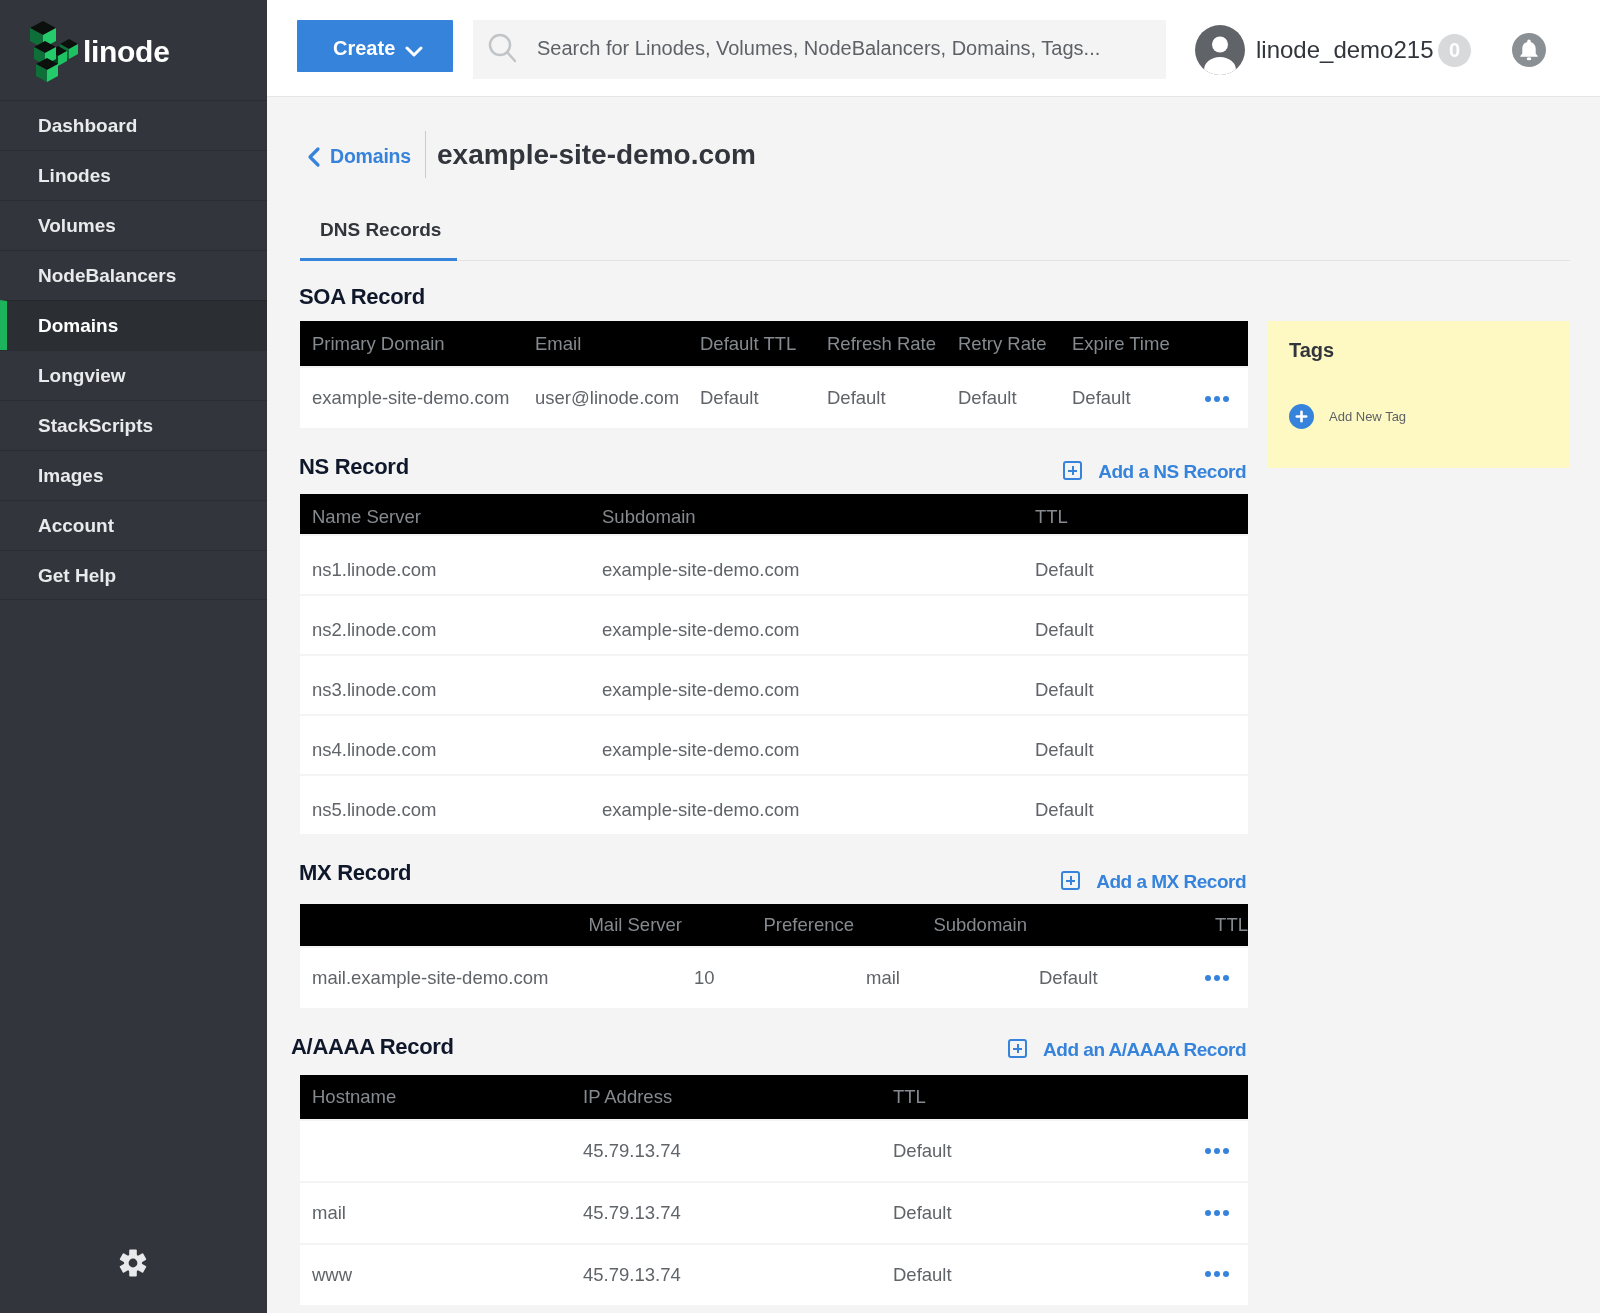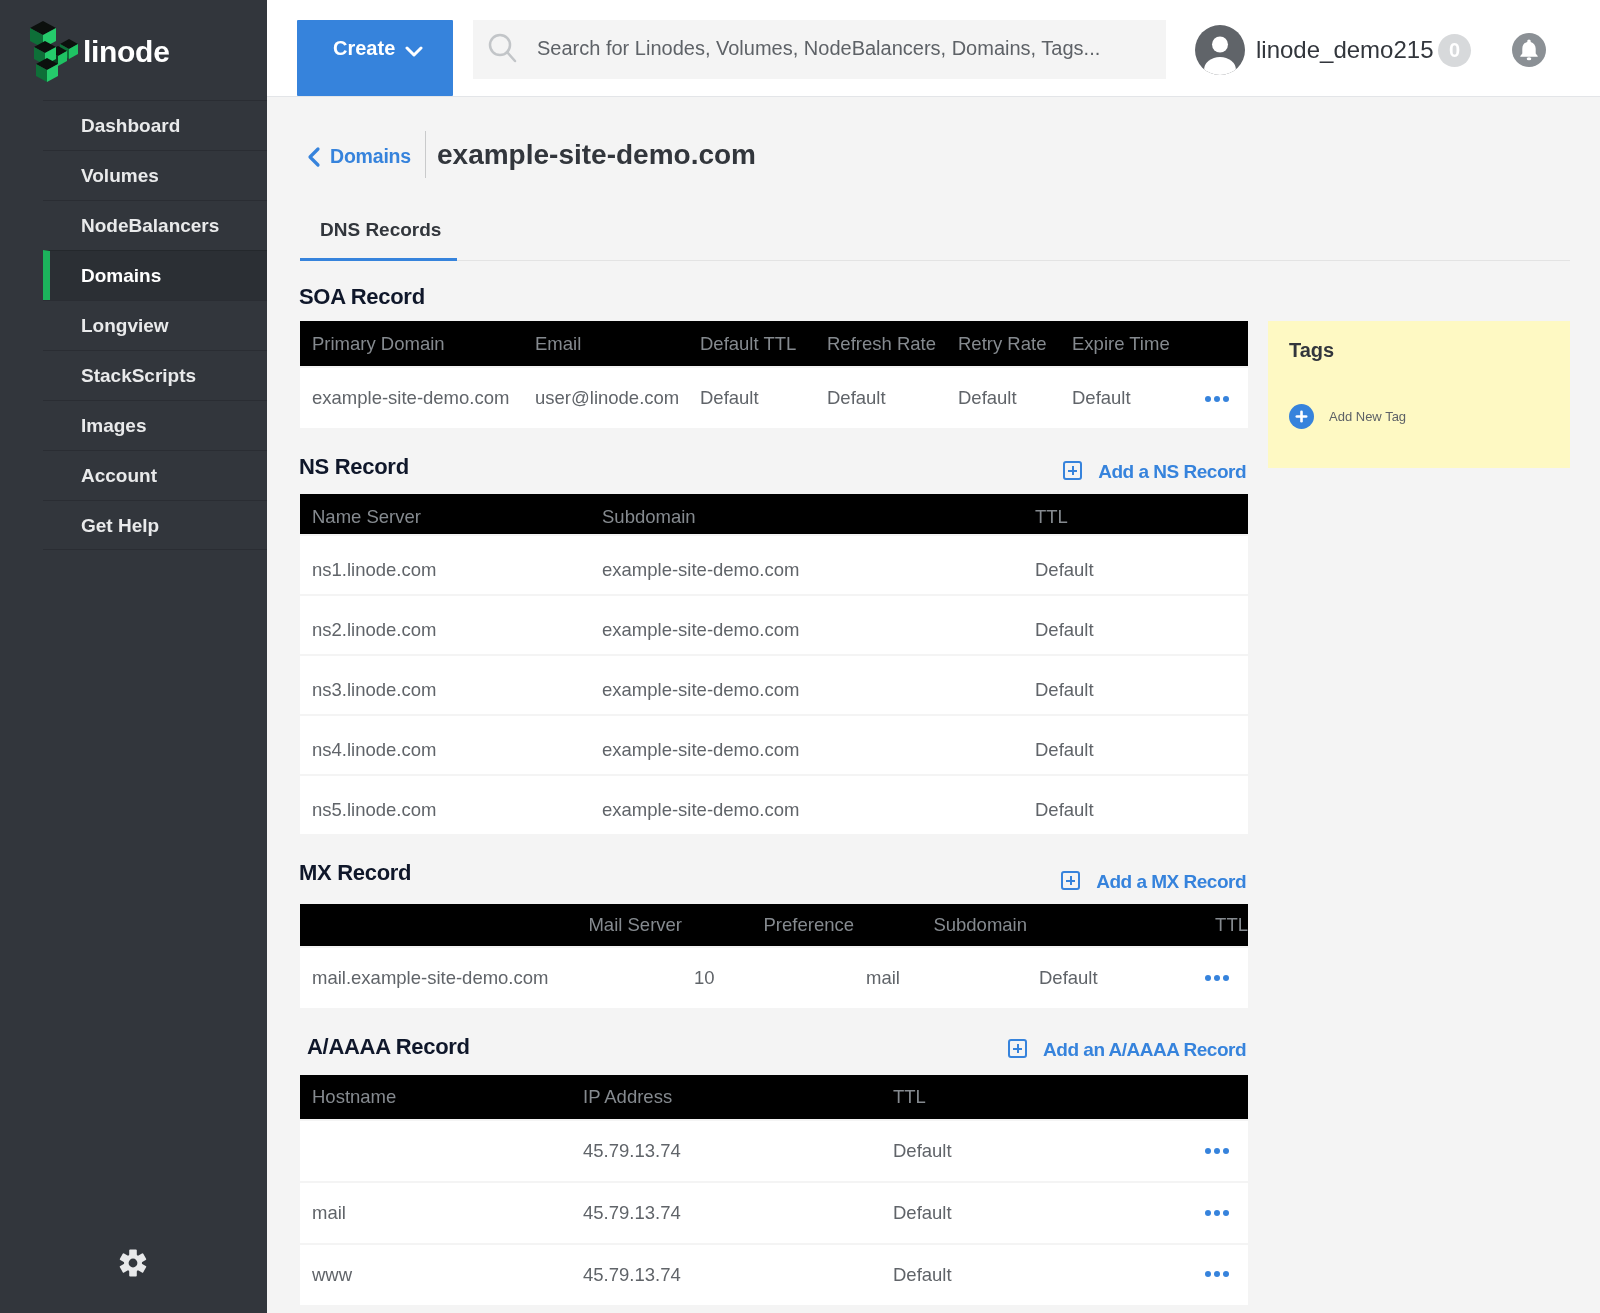--- a/index.html
+++ b/index.html
@@ -1,27 +1,27 @@
 <!DOCTYPE html>
 <html><head>
 <meta charset="utf-8">
 <style>
   * { margin:0; padding:0; box-sizing:border-box; }
   html,body { width:1600px; height:1313px; font-family:"Liberation Sans", sans-serif; background:#f4f4f4; overflow:hidden; }
 
   
   #sidebar { position:absolute; left:0; top:0; width:267px; height:1313px; background:#32363c; z-index:5; }
-  #nav { position:absolute; top:100px; left:0; width:267px;padding-left:43px; }
+  #nav { position:absolute; top:100px; left:0; width:267px; }
   .navitem { height:50px; line-height:50px; padding-left:38px; color:#e9eaeb; font-size:19px; font-weight:bold; border-top:1px solid rgba(0,0,0,0.15); }
   .navitem.active { background:rgba(0,0,0,0.12); border-left:7px solid #1cb35c; padding-left:31px; color:#fff; }
   #gear { position:absolute; left:119px; top:1249px; }
 
   
   #topbar { position:absolute; left:267px; top:0; width:1333px; height:97px; background:#fff; border-bottom:1px solid #e3e5e8; z-index:4; }
-  #createbtn { position:absolute; left:30px; top:20px; width:156px; height:76px; background:#3683dc; color:#fff; font-size:20px; font-weight:bold; border-radius:1px; }
+  #createbtn { position:absolute; left:30px; top:20px; width:156px; height:52px; background:#3683dc; color:#fff; font-size:20px; font-weight:bold; border-radius:1px; }
   #createbtn span { position:absolute; left:36px; top:17px; }
   #searchbar { position:absolute; left:206px; top:20px; width:693px; height:59px; background:#f4f4f4; }
   #searchbar .ph { position:absolute; left:64px; top:17px; font-size:20px; color:#5e6267; }
   #avatar { position:absolute; left:928px; top:25px; width:50px; height:50px; border-radius:50%; background:#606469; overflow:hidden; }
   #username { position:absolute; left:989px; top:36px; font-size:24px; color:#32363c; }
   #zerobadge { position:absolute; left:1171px; top:34px; width:33px; height:33px; border-radius:50%; background:#d7d9db; color:#fff; font-size:20px; font-weight:bold; text-align:center; line-height:33px; }
   #bellbadge { position:absolute; left:1245px; top:33px; width:34px; height:34px; border-radius:50%; background:#8b9095; }
 
   
   #content { position:absolute; left:267px; top:98px; width:1333px; height:1215px; background:#f4f4f4; }
@@ -72,20 +72,21 @@
     <polygon points="45,41 56,47 45,53 34,47" fill="#0c100d"></polygon>
     <polygon points="34,47 45,53 45,65 34,59" fill="#0e6f38"></polygon>
     <polygon points="45,53 56,47 56,59 45,65" fill="#25cb6b"></polygon>
     <polygon points="47,58 58,64 47,70 36,64" fill="#0c100d"></polygon>
     <polygon points="36,64 47,70 47,82 36,76" fill="#0e6f38"></polygon>
     <polygon points="47,70 58,64 58,76 47,82" fill="#25cb6b"></polygon>
     <text x="83" y="61.5" font-family="Liberation Sans, sans-serif" font-size="30" font-weight="bold" letter-spacing="-0.3" fill="#fff">linode</text>
   </svg>
   <div id="nav">
     <div class="navitem">Dashboard</div>
+    <div class="navitem">Linodes</div>
     <div class="navitem">Volumes</div>
     <div class="navitem">NodeBalancers</div>
     <div class="navitem active">Domains</div>
     <div class="navitem">Longview</div>
     <div class="navitem">StackScripts</div>
     <div class="navitem">Images</div>
     <div class="navitem">Account</div>
     <div class="navitem" style="border-bottom:1px solid rgba(0,0,0,0.15)">Get Help</div>
   </div>
   <svg id="gear" width="28" height="28" viewBox="0 0 28 28">
@@ -248,21 +249,21 @@
     <tbody>
         <tr>
           <td>mail.example-site-demo.com</td>
           <td>10</td>
           <td>mail</td>
           <td>Default</td>
         </tr>
       </tbody>
   </table>
 
-  <span class="sechead" style="left:40px; top:936px;">A/AAAA Record</span>
+  <span class="sechead" style="left:24px; top:936px;">A/AAAA Record</span>
   <div class="addrow" style="right:354px; top:941px;">
       <div class="plusbox"></div>
       <span class="addlink">Add an A/AAAA Record</span>
     </div>
   <table class="rec a" style="top:977px;">
     <colgroup>
         <col style="width:271px">
         <col style="width:310px">
         <col>
       </colgroup>

